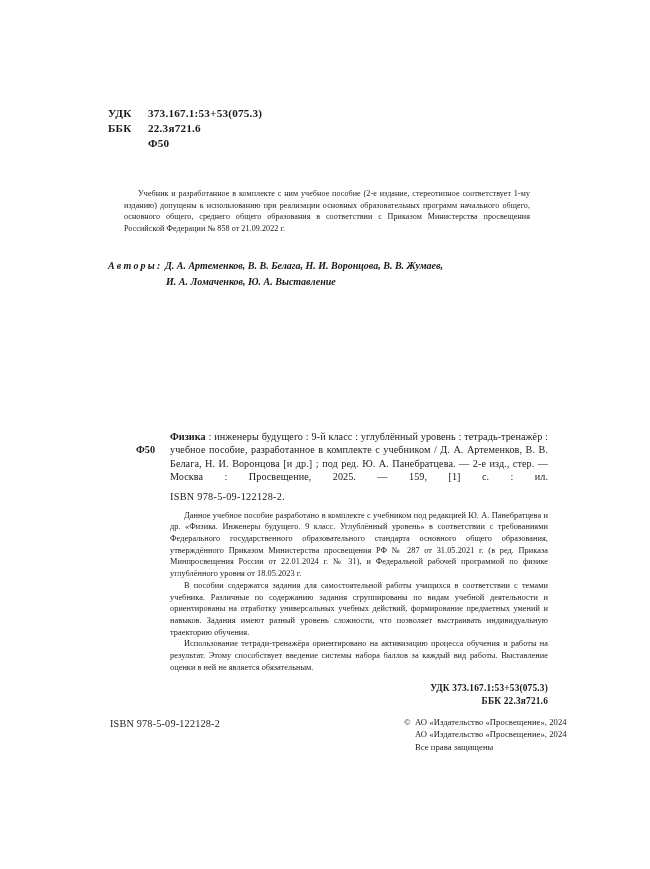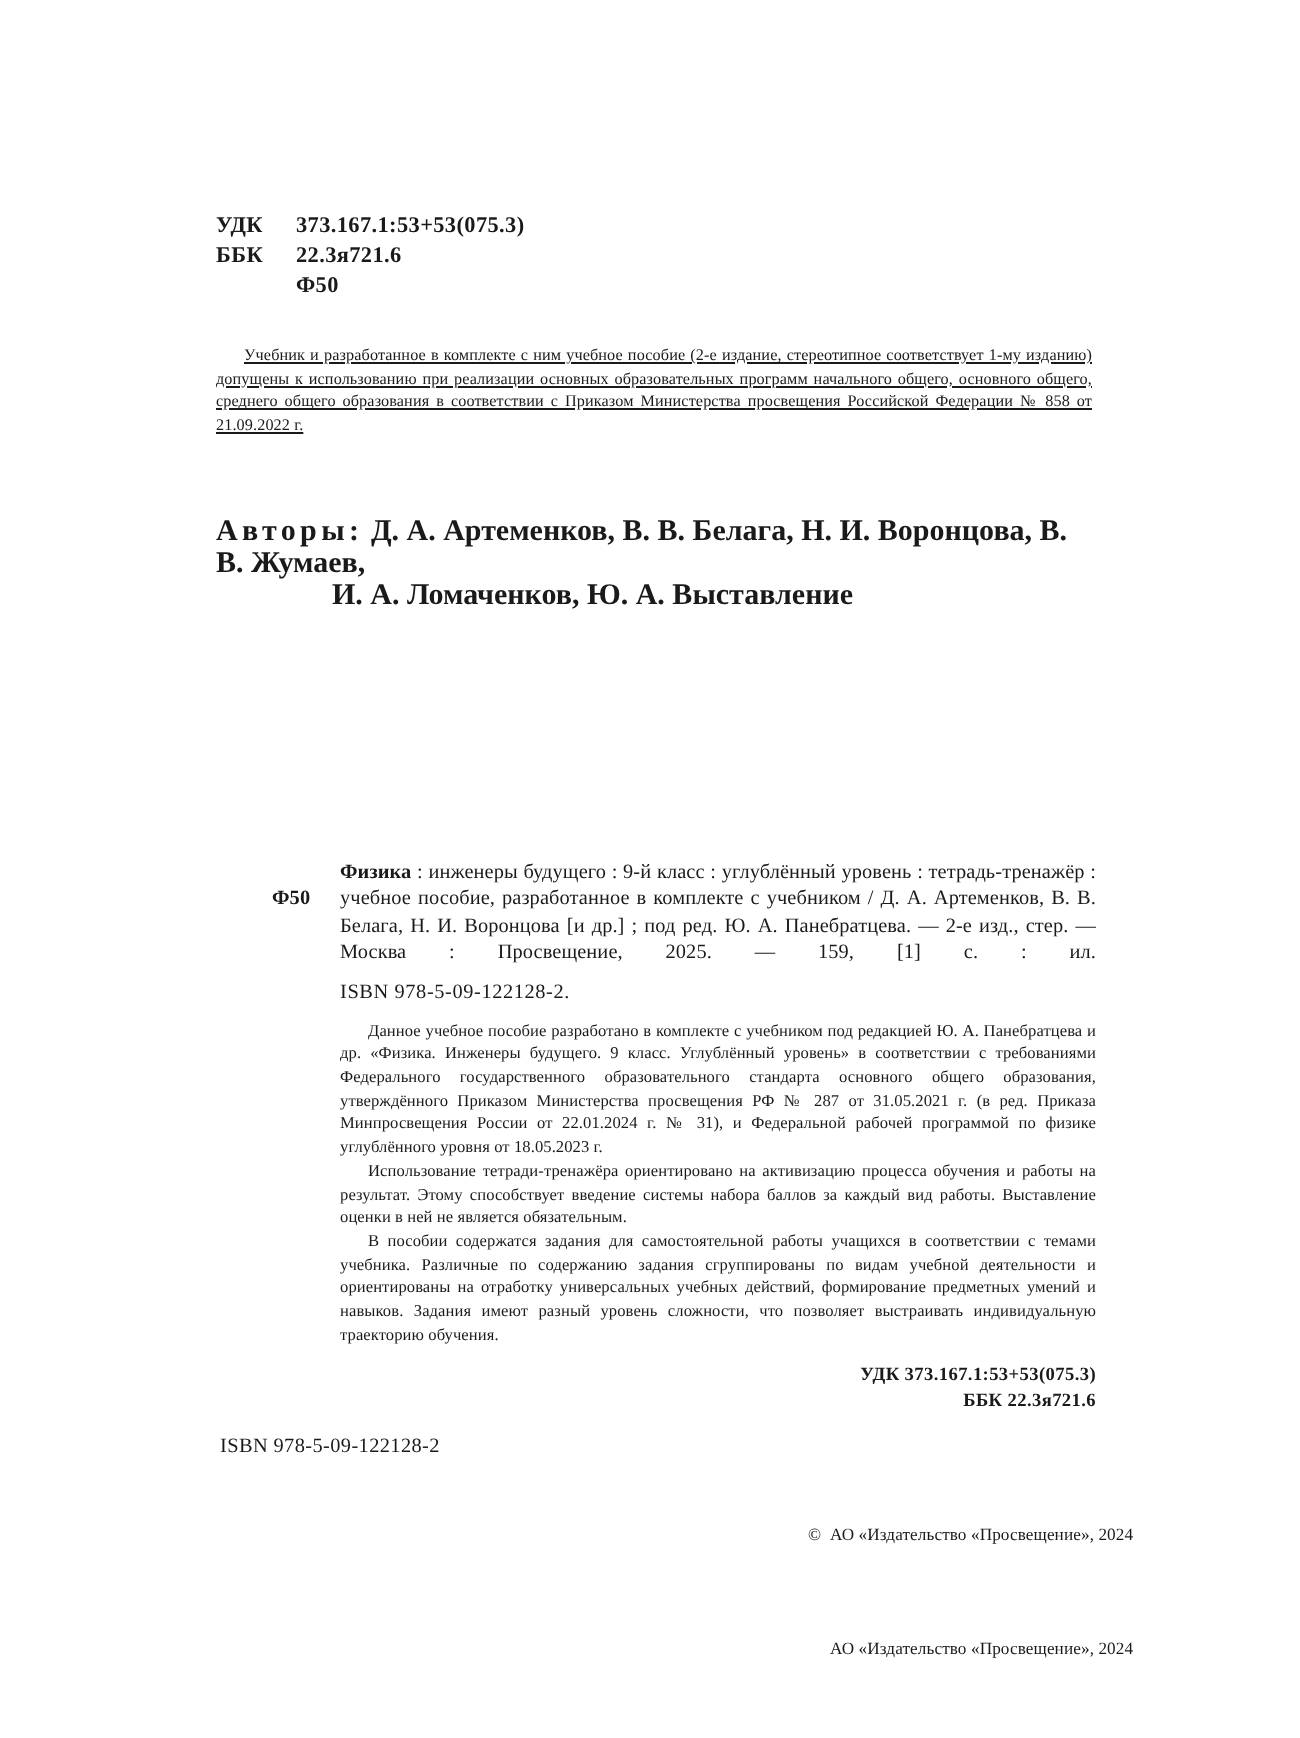--- a/index.html
+++ b/index.html
@@ -55,34 +55,34 @@
     left: 108px;
     top: 172px;
     width: 438px;
     font-size: 8.1px;
     line-height: 11.6px;
     text-align: justify;
     text-align-last: left;
     letter-spacing: 0.06px;
   }
   .approval p {
-    margin: 0;
+    margin: 16px;
     text-indent: 14px;
-    text-decoration: underline;
   }
 
   
   .authors {
     position: absolute;
     left: 108px;
     top: 258px;
     width: 442px;
-    font-size: 15px;
+    font-size: 10px;
     font-weight: bold;
     line-height: 16px;
+    font-style: italic;
   }
   .authors-label {
     letter-spacing: 2.2px;
   }
   .authors-line2 {
     padding-left: 58px;
   }
 
   
   .biblio {
@@ -156,21 +156,20 @@
     position: absolute;
     left: 404px;
     top: 716px;
     width: 240px;
     font-size: 8.6px;
     line-height: 12.4px;
     letter-spacing: 0.05px;
   }
   .copyright .cline {
     white-space: nowrap;
-    margin-top: 45px;
   }
   .copyright .csym {
     display: inline-block;
     width: 11px;
   }
   .copyright .cindent {
     padding-left: 11px;
   }
 </style>
 </head>
@@ -203,22 +202,22 @@
   <div class="biblio">
 
     <div class="biblio-desc">
       <span class="biblio-mark">Ф50</span><span class="biblio-title">Физика</span><span> : инженеры будущего : 9-й класс : углублённый уровень : тетрадь-тренажёр : учебное пособие, разработанное в комплекте с учебником / Д. А. Артеменков, В. В. Белага, Н. И. Воронцова [и др.] ; под ред. Ю. А. Панебратцева. — 2-е изд., стер. — Москва : Просвещение, 2025. — 159, [1] с. : ил.</span>
     </div>
 
     <div class="isbn-inner">ISBN 978-5-09-122128-2.</div>
 
     <div class="annot">
       <p>Данное учебное пособие разработано в комплекте с учебником под редакцией Ю. А. Панебратцева и др. «Физика. Инженеры будущего. 9 класс. Углублённый уровень» в соответствии с требованиями Федерального государственного образовательного стандарта основного общего образования, утверждённого Приказом Министерства просвещения РФ № 287 от 31.05.2021 г. (в ред. Приказа Минпросвещения России от 22.01.2024 г. № 31), и Федеральной рабочей программой по физике углублённого уровня от 18.05.2023 г.</p>
+      <p>В пособии содержатся задания для самостоятельной работы учащихся в соответствии с темами учебника. Различные по содержанию задания сгруппированы по видам учебной деятельности и ориентированы на отработку универсальных учебных действий, формирование предметных умений и навыков. Задания имеют разный уровень сложности, что позволяет выстраивать индивидуальную траекторию обучения.</p>
       <p>Использование тетради-тренажёра ориентировано на активизацию процесса обучения и работы на результат. Этому способствует введение системы набора баллов за каждый вид работы. Выставление оценки в ней не является обязательным.</p>
-      <p>В пособии содержатся задания для самостоятельной работы учащихся в соответствии с темами учебника. Различные по содержанию задания сгруппированы по видам учебной деятельности и ориентированы на отработку универсальных учебных действий, формирование предметных умений и навыков. Задания имеют разный уровень сложности, что позволяет выстраивать индивидуальную траекторию обучения.</p>
     </div>
 
     <div class="udk-bottom">
       <div>УДК 373.167.1:53+53(075.3)</div>
       <div>ББК 22.3я721.6</div>
     </div>
 
   </div>
 
   <div class="footer-isbn">ISBN 978-5-09-122128-2</div>

